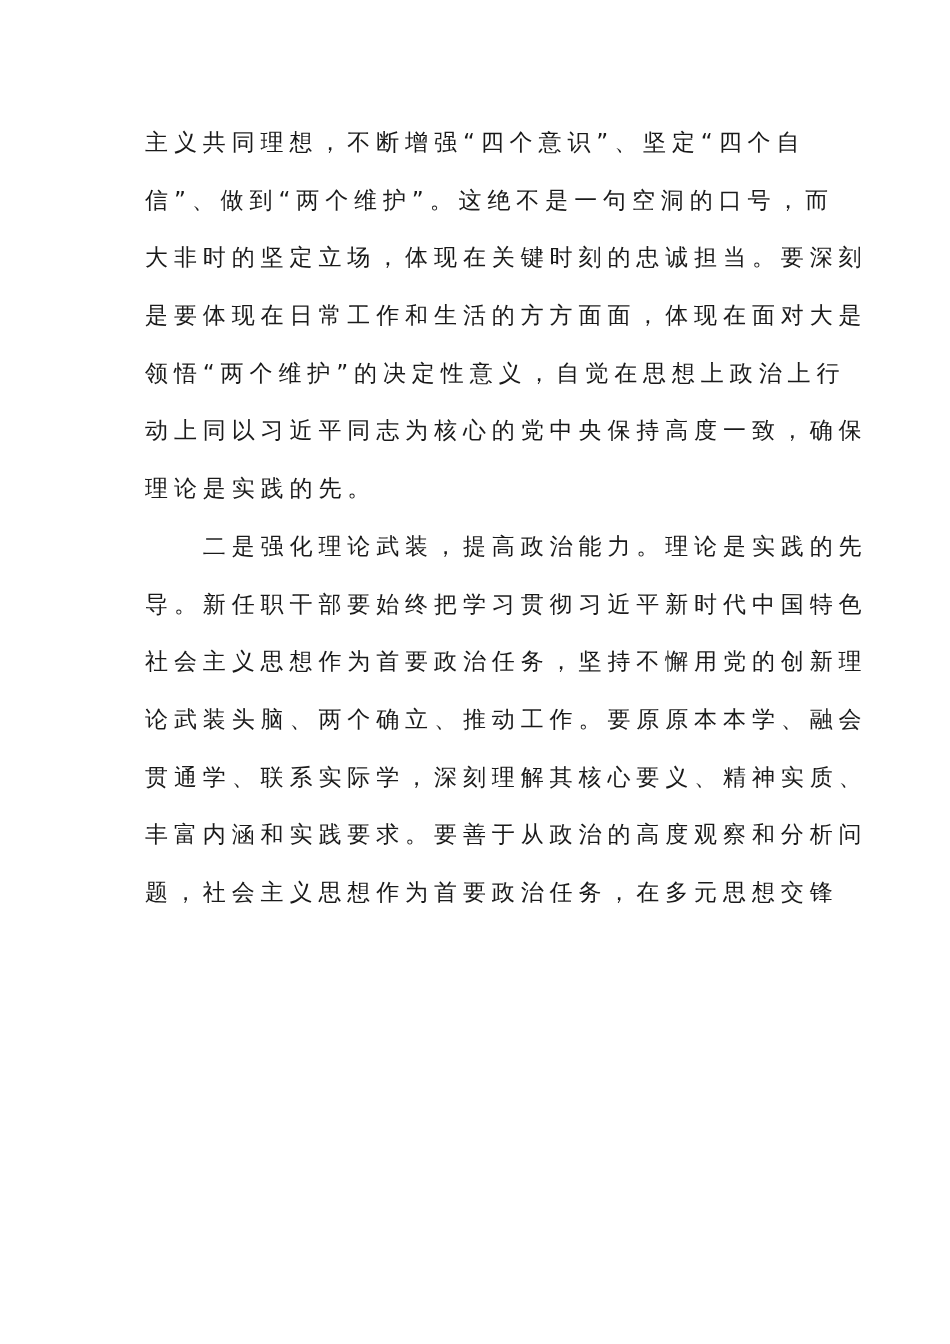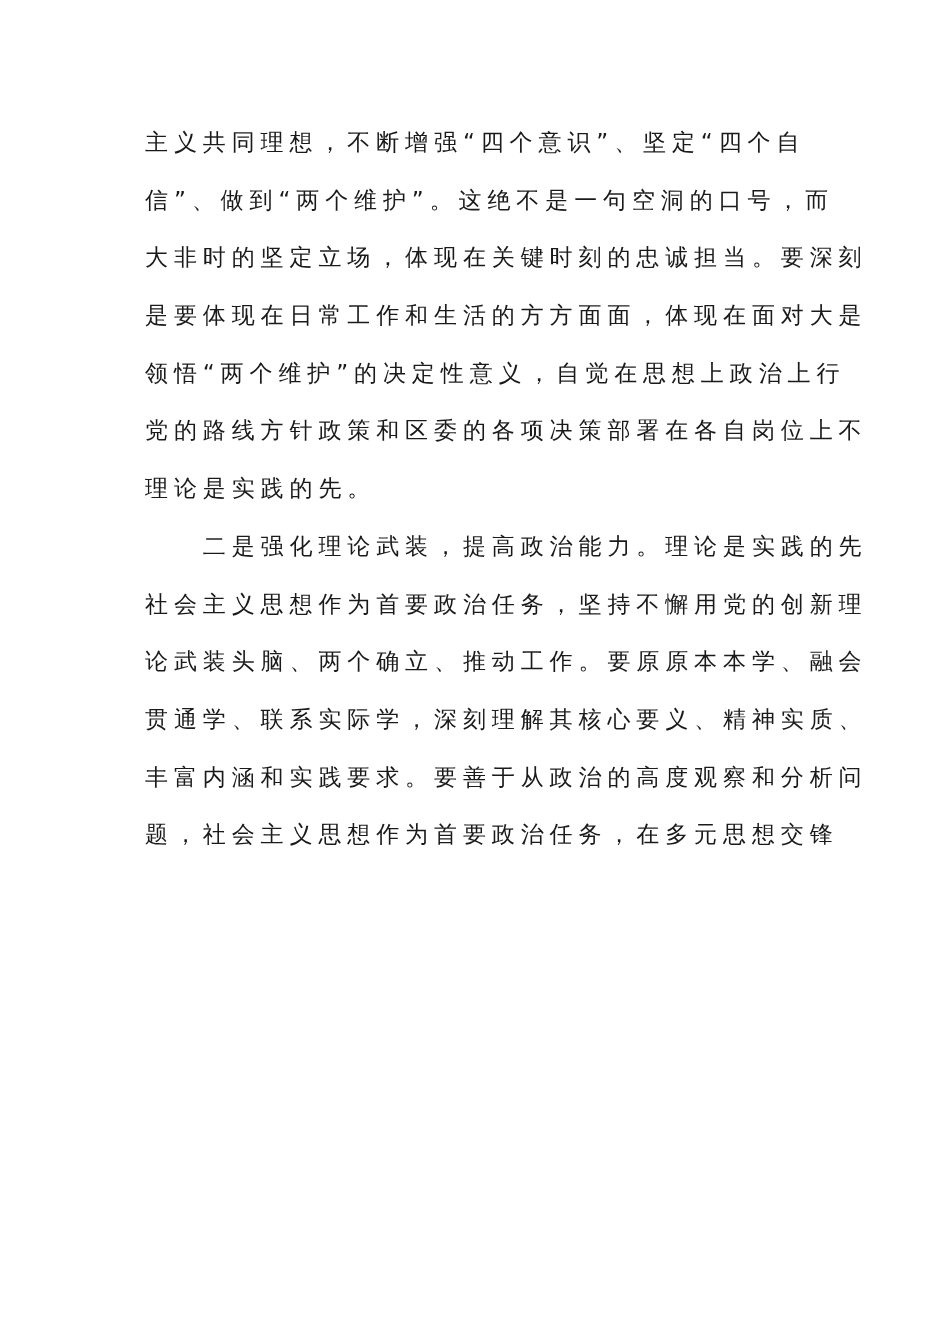--- a/index.html
+++ b/index.html
@@ -45,25 +45,26 @@
 <body>
 
 <div class="page">
   <div class="text-block">
     <div>
       <span class="line">主义共同理想，不断增强“四个意识”、坚定“四个自</span>
       <span class="line">信”、做到“两个维护”。这绝不是一句空洞的口号，而</span>
       <span class="line">大非时的坚定立场，体现在关键时刻的忠诚担当。要深刻</span>
       <span class="line">是要体现在日常工作和生活的方方面面，体现在面对大是</span>
       <span class="line">领悟“两个维护”的决定性意义，自觉在思想上政治上行</span>
-      <span class="line">党的路线方针政策和区委的各项决策部署在各自岗位上不</span>
+      <span class="line">动上同以习近平同志为核心的党中央保持高度一致，确保</span>
       <span class="line">理论是实践的先。</span>
     </div>
     <div>
       <span class="line indent">二是强化理论武装，提高政治能力。理论是实践的先</span>
+      <span class="line">导。新任职干部要始终把学习贯彻习近平新时代中国特色</span>
       <span class="line">社会主义思想作为首要政治任务，坚持不懈用党的创新理</span>
       <span class="line">论武装头脑、两个确立、推动工作。要原原本本学、融会</span>
       <span class="line">贯通学、联系实际学，深刻理解其核心要义、精神实质、</span>
       <span class="line">丰富内涵和实践要求。要善于从政治的高度观察和分析问</span>
       <span class="line">题，社会主义思想作为首要政治任务，在多元思想交锋</span>
     </div>
   </div>
 </div>
 
 </body></html>

